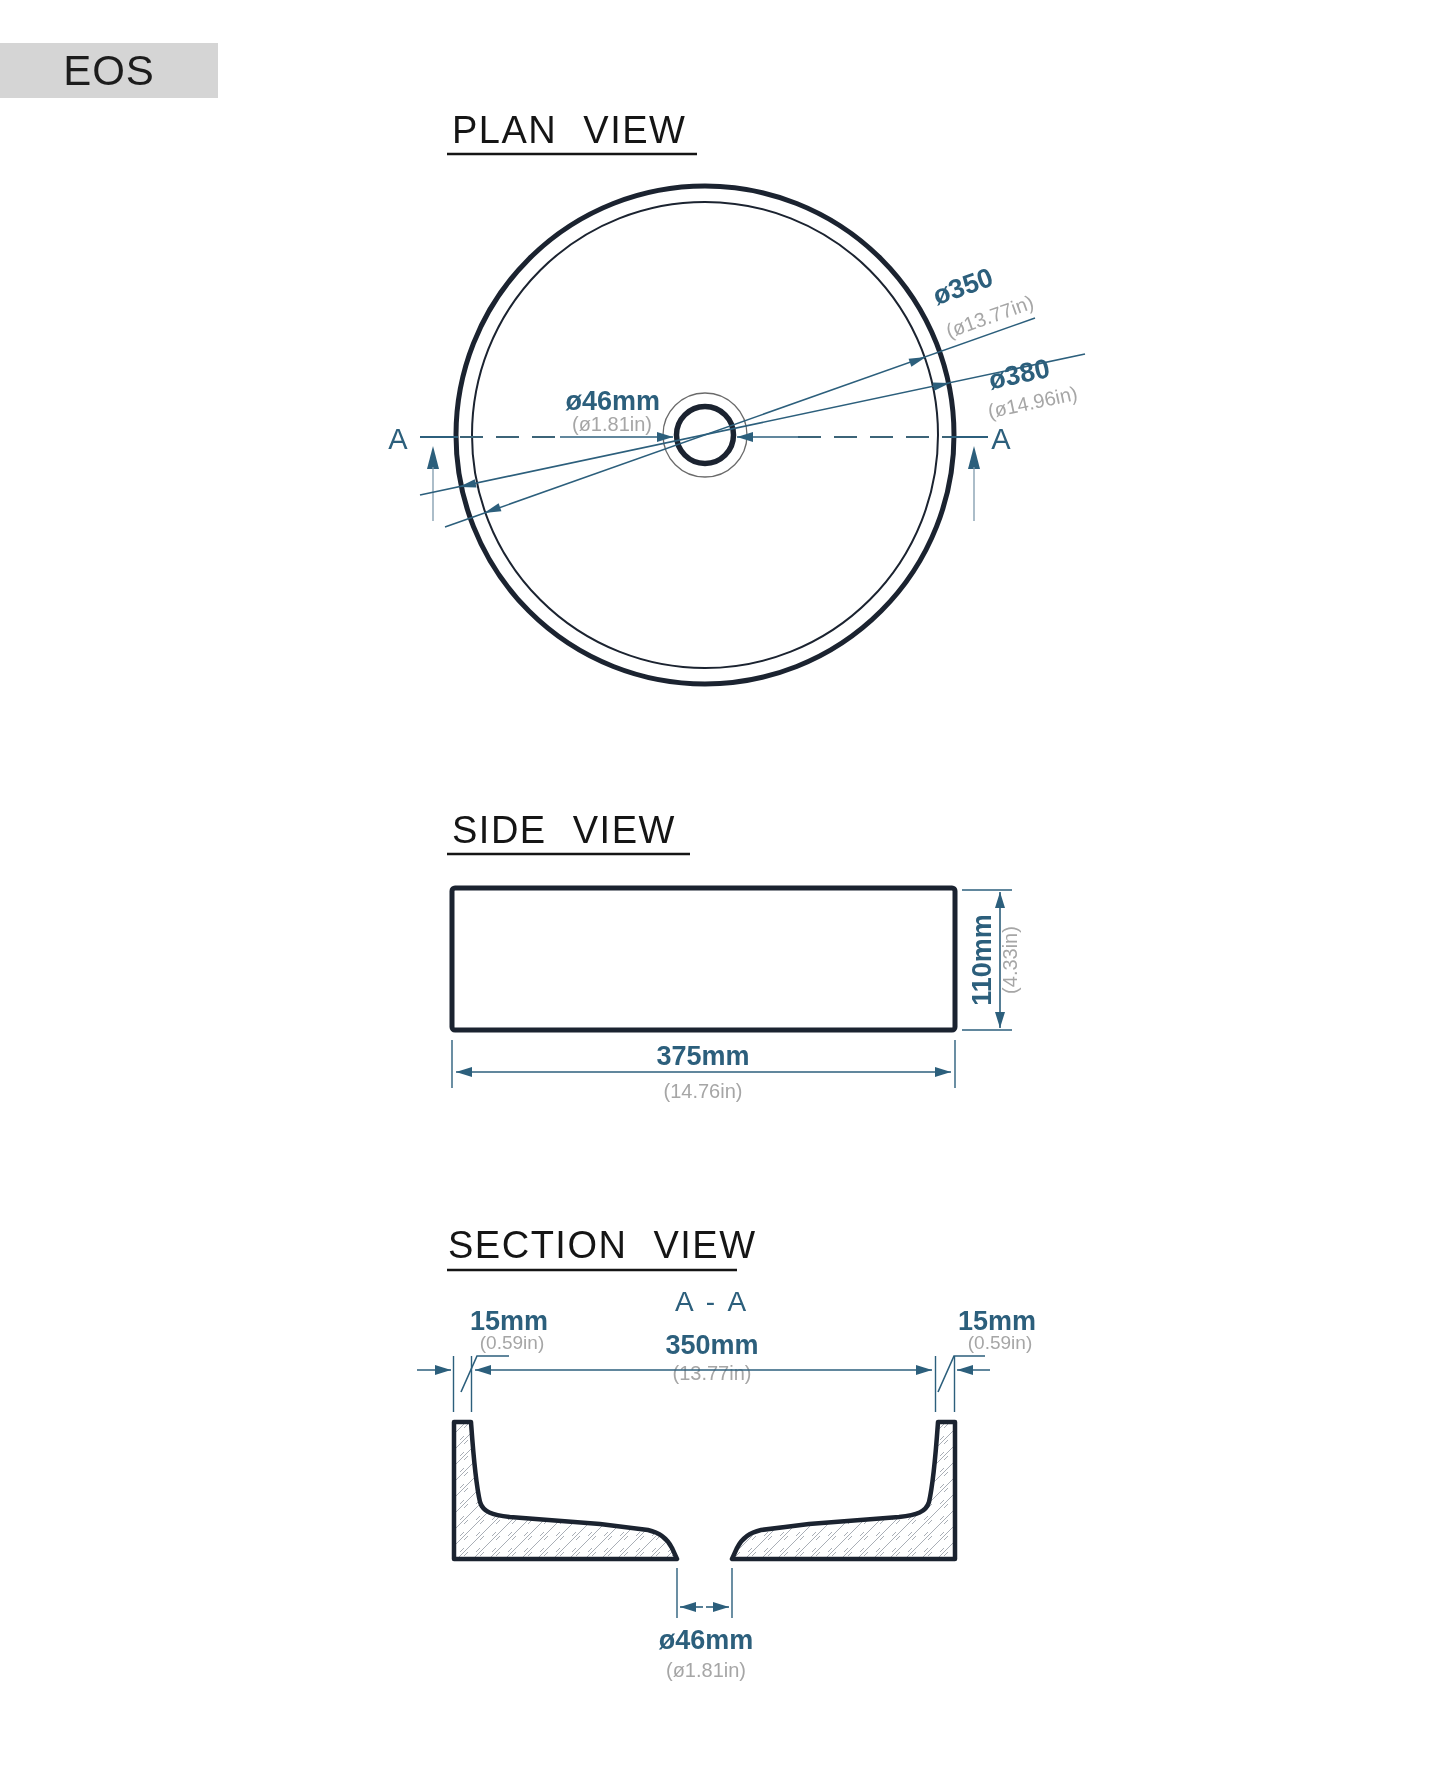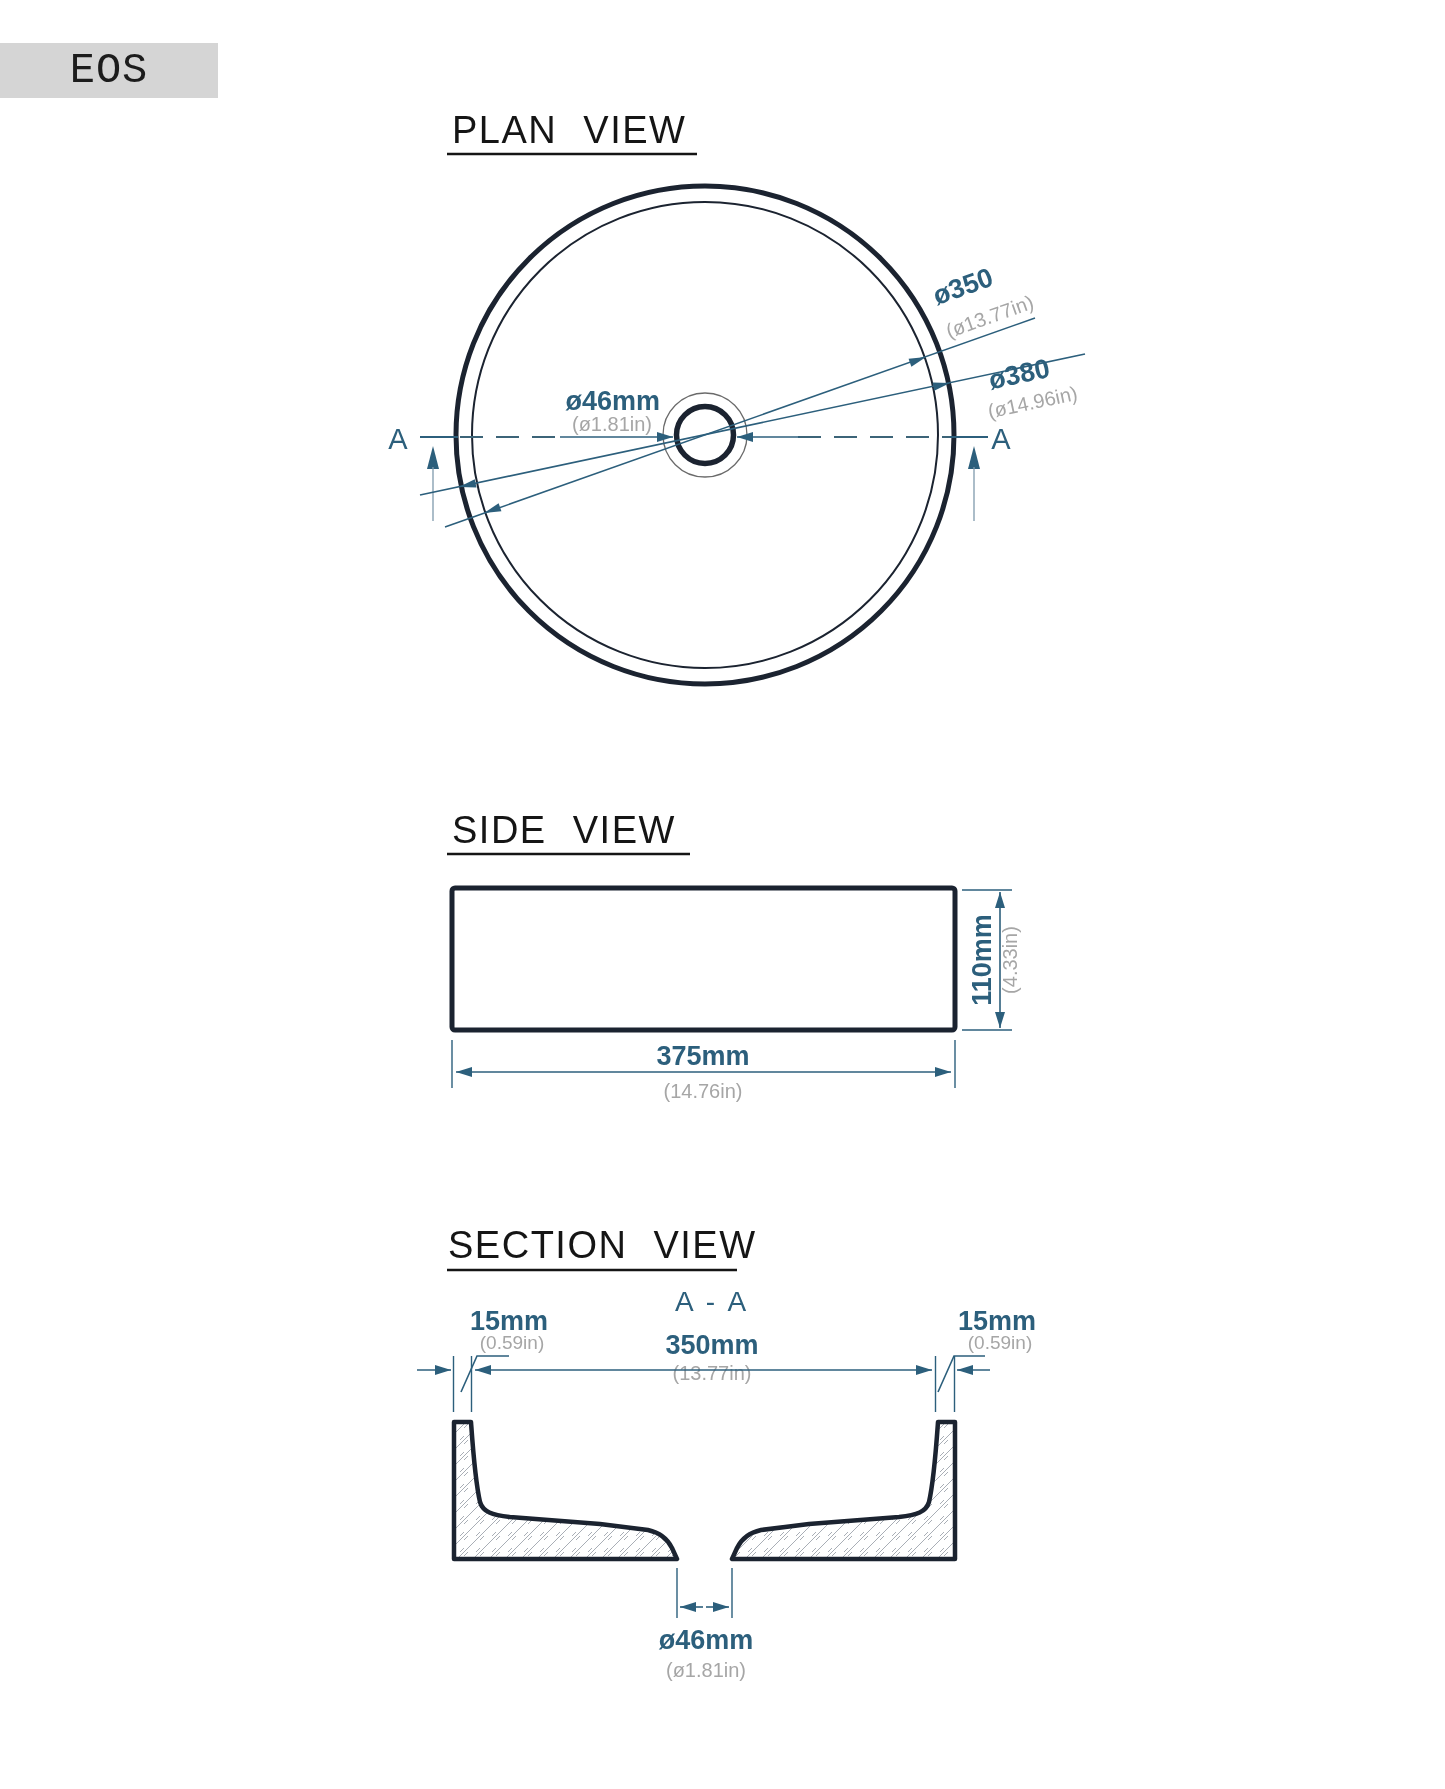--- a/index.html
+++ b/index.html
@@ -1,20 +1,20 @@
 <!DOCTYPE html>
 <html><head>
 <meta charset="utf-8">
 <style>
   html,body{margin:0;padding:0;background:#ffffff;}
   #stage{position:relative;width:1445px;height:1789px;background:#ffffff;overflow:hidden;
          font-family:"Liberation Sans","DejaVu Sans",sans-serif;}
   #badge{position:absolute;left:0;top:43px;width:218px;height:55px;background:#d5d5d5;
          display:flex;align-items:center;justify-content:center;}
-  #badge span{font-size:42px;color:#1c1c1c;letter-spacing:1px;font-family:Liberation Mono, monospace;}
+  #badge span{font-size:42px;color:#1c1c1c;letter-spacing:1px;}
   svg{position:absolute;left:0;top:0;}
   .t-title{font-family:"Liberation Sans",sans-serif;font-size:38px;font-weight:400;
            fill:#151515;letter-spacing:1.5px;word-spacing:14px;}
   .t-dim{font-family:"Liberation Sans",sans-serif;font-size:27px;font-weight:700;fill:#2c5f7c;}
   .t-in{font-family:"Liberation Sans",sans-serif;font-size:20px;font-weight:400;fill:#a6a6a6;}
   .t-in-sm{font-family:"Liberation Sans",sans-serif;font-size:19px;font-weight:400;fill:#a6a6a6;}
   .t-A{font-family:"Liberation Sans",sans-serif;font-size:29px;font-weight:400;fill:#2c5f7c;}
   .t-aa{font-family:"Liberation Sans",sans-serif;font-size:28px;font-weight:500;fill:#2c5f7c;letter-spacing:3px;}
   .u{stroke:#151515;stroke-width:2.4;}
   .outline{stroke:#1b2330;fill:#ffffff;stroke-width:5;}

